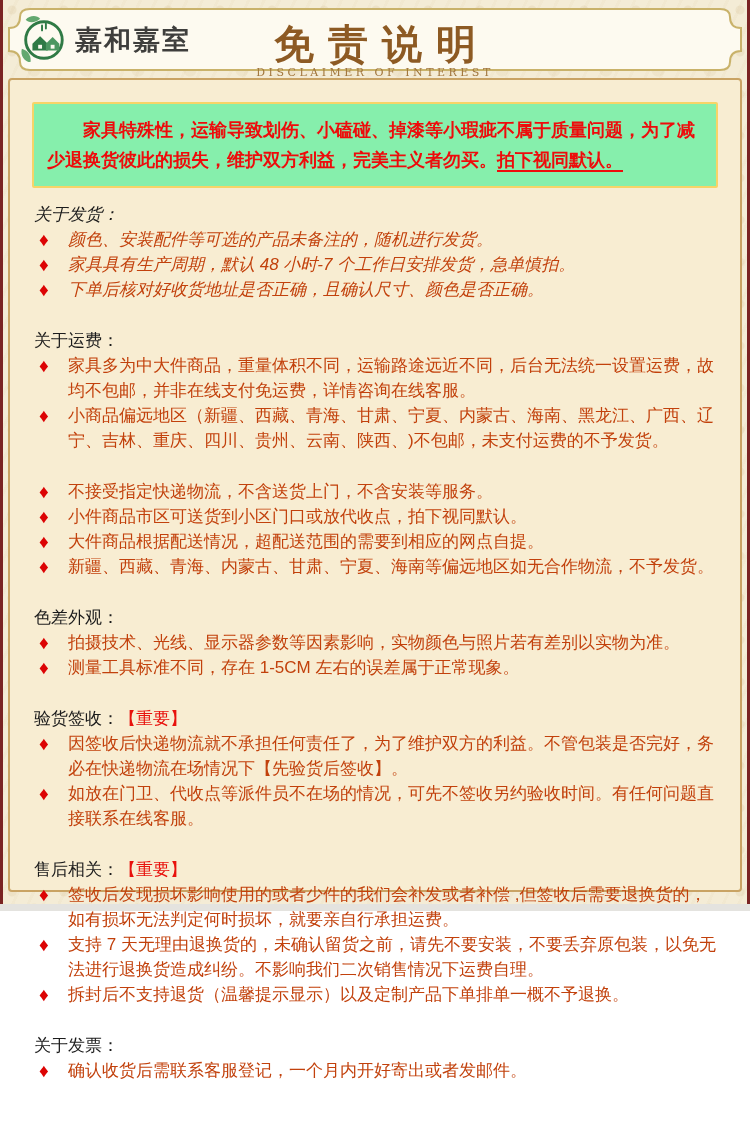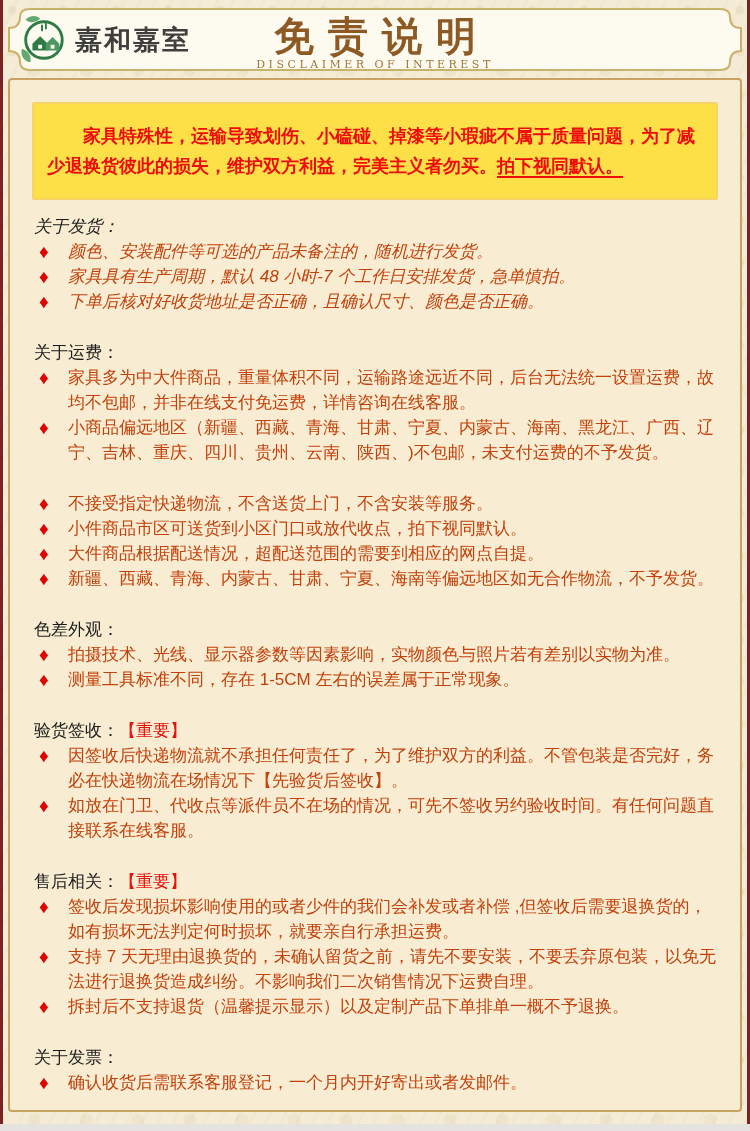--- a/index.html
+++ b/index.html
@@ -2,61 +2,61 @@
 <html><head>
 <meta charset="utf-8">
 <style>
   * { margin:0; padding:0; box-sizing:border-box; }
   html,body { width:750px; height:1131px; }
   body {
     font-family:"Liberation Sans", sans-serif;
     overflow:hidden;
   }
   .page {
-    position:relative; width:750px; height:1131px;
+    position:relative; width:750px; height:911px;
     background-color:#f4ecd6;
     background-image:
       radial-gradient(circle at 12px 10px, rgba(193,163,106,0.14) 4px, transparent 5px),
       radial-gradient(circle at 34px 28px, rgba(193,163,106,0.10) 6px, transparent 7px),
       repeating-linear-gradient(115deg, rgba(200,172,116,0.06) 0 3px, transparent 3px 14px);
     background-size:52px 42px, 52px 42px, auto;
   }
   .edge { position:absolute; top:0; bottom:0; width:3px; background:#7a2323; z-index:3; }
   .edge-left { left:0; } .edge-right { right:0; }
   .bottom-strip { position:absolute; left:0; right:0; bottom:0; height:7px; background:#e4e3df; z-index:4; }
 
   
   .header-card { position:absolute; left:8px; right:8px; top:8px; height:64px; }
   .plaque { position:absolute; inset:0; width:100%; height:100%; }
   .brand { position:absolute; left:10px; top:6px; display:flex; align-items:center; gap:7px; z-index:2; }
   .logo { width:50px; height:52px; }
   .brand-name {
     font-family:"DejaVu Serif", serif; font-size:27px; font-weight:700;
     color:#3e3e3c; letter-spacing:2px;
   }
-  .title-block { position:absolute; left:0; right:0; top:8px; text-align:center; z-index:1; }
+  .title-block { position:absolute; left:0; right:0; top:16px; text-align:center; z-index:1; }
   .page-title {
     font-family:"DejaVu Serif", serif; font-size:40px; font-weight:700;
     color:#8d5a23; letter-spacing:14px; line-height:40px; text-indent:14px;
   }
   .page-subtitle {
     font-family:"DejaVu Serif", serif; font-size:11px; color:#a1763c;
     letter-spacing:3.5px; margin-top:2px;
   }
 
   
   .content-card {
     position:absolute; left:8px; right:8px; top:78px; bottom:19px;
     background:#f8edd2; border:2px solid #c9a364; border-radius:4px;
     padding:12px 20px 12px 24px;
   }
   .notice-box {
     margin:10px 2px 0 -2px;
-    background:#fde047; border:2px solid #f6d468; border-radius:2px;
-    padding:17px 13px;
+    background:#86efac; border:2px solid #f6d468; border-radius:2px;
+    padding:11px 13px;
     font-size:18px; font-weight:700; color:#ee0b0b;
     line-height:30px; text-indent:2em;
   }
   .notice-underline { text-decoration:underline; text-underline-offset:4px; text-decoration-thickness:2px; }
 
   .sections { }
   .section { margin-top:26px; }
   .section:first-child { margin-top:14px;font-style:italic; }
   .section-title { font-size:17px; color:#1b1b1b; line-height:25px; }
   .important { color:#e8120d; }

